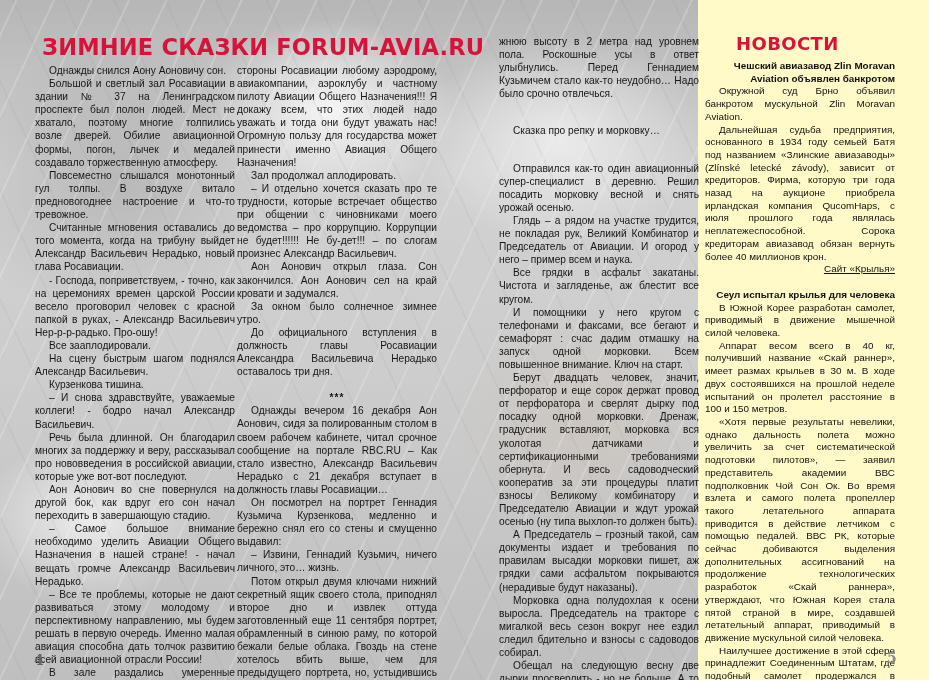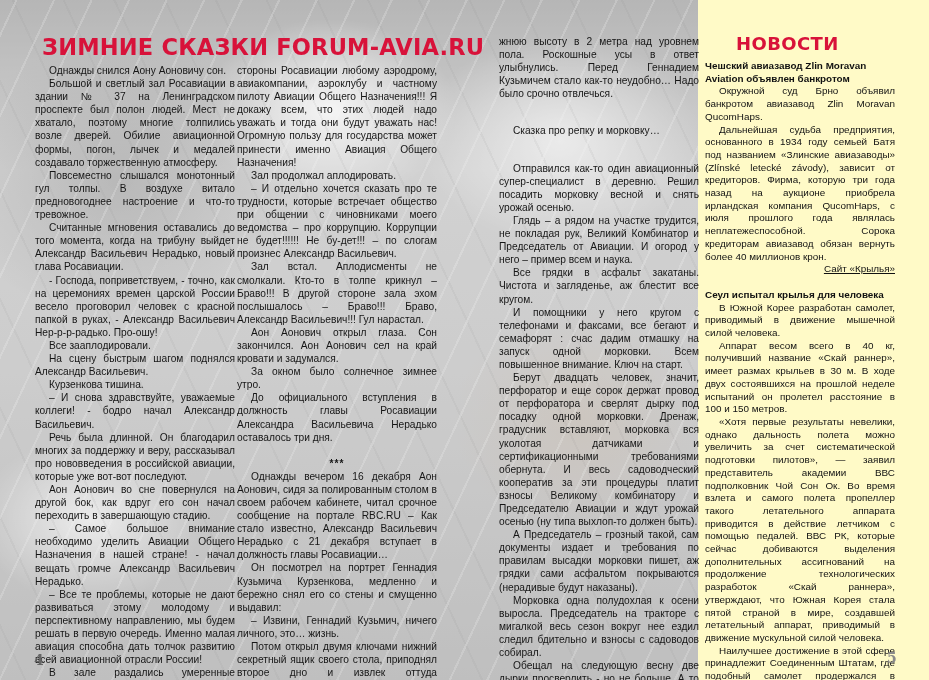--- a/index.html
+++ b/index.html
@@ -57,21 +57,21 @@
   .news-title {
     position:absolute; left:736px; top:33px; margin:0;
     font-family:"DejaVu Sans", sans-serif; font-weight:bold;
     font-size:18px; color:#d8123a; letter-spacing:0.4px;
   }
   .news-col {
     position:absolute; left:705px; top:60px; width:190px;
     font-size:9.9px; line-height:12.7px; color:#111; text-align:justify;
   }
   .news-col p { margin:0; text-indent:14px; }
-  .news-col .headline { font-weight:bold; text-align:left; text-indent:0; }
+  .news-col .headline { font-weight:bold; text-align:right; text-indent:0; }
   .news-col .source { text-align:right; text-indent:0;text-decoration:underline; }
   .news-col .spacer { height:13px; }
 </style>
 </head>
 <body>
 
 <div class="bg"></div>
 <div class="needles"></div>
 <div class="veil"></div>
 <div class="news-panel"></div>
@@ -93,21 +93,20 @@
   <p>– Самое большое внимание необходимо уделить Авиации Общего Назначения в нашей стране! - начал вещать громче Александр Васильевич Нерадько.</p>
   <p>– Все те проблемы, которые не дают развиваться этому молодому и перспективному направлению, мы будем решать в первую очередь. Именно малая авиация способна дать толчок развитию всей авиационной отрасли России!</p>
   <p>В зале раздались умеренные аплодисменты.</p>
 
 </div>
 
 <div class="col" id="col2">
   <p class="noind">стороны Росавиации любому аэродрому, авиакомпании, аэроклубу и частному пилоту Авиации Общего Назначения!!! Я докажу всем, что этих людей надо уважать и тогда они будут уважать нас! Огромную пользу для государства может принести именно Авиация Общего Назначения!</p>
   <p>Зал продолжал аплодировать.</p>
   <p>– И отдельно хочется сказать про те трудности, которые встречает общество при общении с чиновниками моего ведомства – про коррупцию. Коррупции не будет!!!!!! Не бу-дет!!! – по слогам произнес Александр Васильевич.</p>
-  <p>Зал встал. Аплодисменты не смолкали. Кто-то в толпе крикнул – Браво!!! В другой стороне зала эхом послышалось – Браво!!! Браво, Александр Васильевич!!! Гул нарастал.</p>
   <p>Аон Аонович открыл глаза. Сон закончился. Аон Аонович сел на край кровати и задумался.</p>
   <p>За окном было солнечное зимнее утро.</p>
   <p>До официального вступления в должность главы Росавиации Александра Васильевича Нерадько оставалось три дня.</p>
   <p class="stars">***</p>
   <p>Однажды вечером 16 декабря Аон Аонович, сидя за полированным столом в своем рабочем кабинете, читал срочное сообщение на портале RBC.RU – Как стало известно, Александр Васильевич Нерадько с 21 декабря вступает в должность главы Росавиации…</p>
   <p>Он посмотрел на портрет Геннадия Кузьмича Курзенкова, медленно и бережно снял его со стены и смущенно выдавил:</p>
   <p>– Извини, Геннадий Кузьмич, ничего личного, это… жизнь.</p>
   <p>Потом открыл двумя ключами нижний секретный ящик своего стола, приподнял второе дно и извлек оттуда заготовленный еще 11 сентября портрет, обрамленный в синюю раму, по которой бежали белые облака. Гвоздь на стене хотелось вбить выше, чем для предыдущего портрета, но, устыдившись собственных искренних чувств, Аон Аонович водрузил преемника на пре-</p>
 </div>
 
@@ -125,21 +124,21 @@
 
 </div>
 
 <div class="page-num" id="pn-left">4</div>
 
 <h2 class="news-title">НОВОСТИ</h2>
 
 <div class="news-col">
   <div>
     <p class="headline">Чешский авиазавод Zlin Moravan Aviation объявлен банкротом</p>
-    <p>Окружной суд Брно объявил банкротом авиазавод Zlin Moravan QucomHaps.</p>
+    <p>Окружной суд Брно объявил банкротом мускульной Zlin Moravan Aviation.</p>
     <p>Дальнейшая судьба предприятия, основанного в 1934 году семьей Батя под названием «Злинские авиазаводы» (Zlínské letecké závody), зависит от кредиторов. Фирма, которую три года назад на аукционе приобрела ирландская компания QucomHaps, с июля прошлого года являлась неплатежеспособной. Сорока кредиторам авиазавод обязан вернуть более 40 миллионов крон.</p>
     <p class="source">Сайт «Крылья»</p>
   </div>
   <div class="spacer"></div>
   <div>
     <p class="headline">Сеул испытал крылья для человека</p>
     <p>В Южной Корее разработан самолет, приводимый в движение мышечной силой человека.</p>
     <p>Аппарат весом всего в 40 кг, получивший название «Скай раннер», имеет размах крыльев в 30 м. В ходе двух состоявшихся на прошлой неделе испытаний он пролетел расстояние в 100 и 150 метров.</p>
     <p>«Хотя первые результаты невелики, однако дальность полета можно увеличить за счет систематической подготовки пилотов», — заявил представитель академии ВВС подполковник Чой Сон Ок. Во время взлета и самого полета пропеллер такого летательного аппарата приводится в действие летчиком с помощью педалей. ВВС РК, которые сейчас добиваются выделения дополнительных ассигнований на продолжение технологических разработок «Скай раннера», утверждают, что Южная Корея стала пятой страной в мире, создавшей летательный аппарат, приводимый в движение мускульной силой человека.</p>
     <p>Наилучшее достижение в этой сфере принадлежит Соединенным Штатам, где подобный самолет продержался в воздухе почти четыре часа, покрыв при этом расстояние в 119 км, утверждает представитель южнокорейских ВВС. А созданный в Японии такой ЛА преодолел в 1983 году расстояние в 1400 м.</p>

